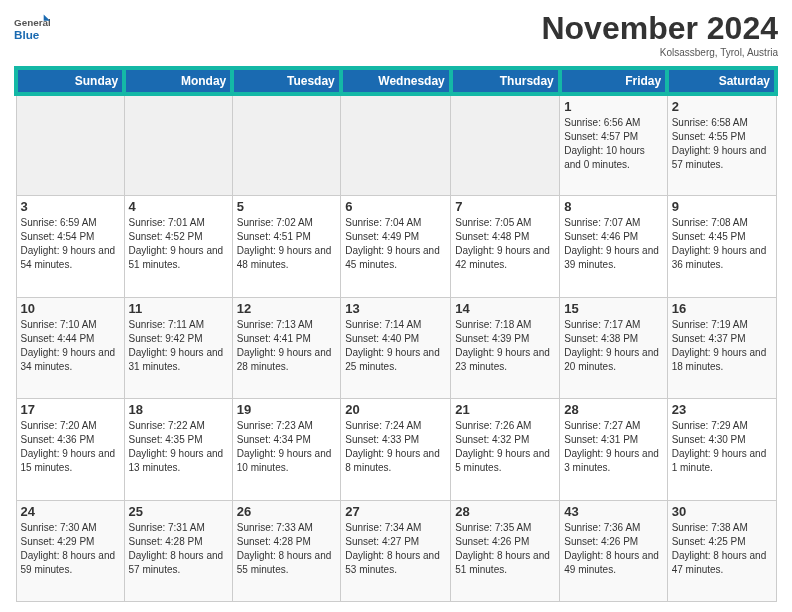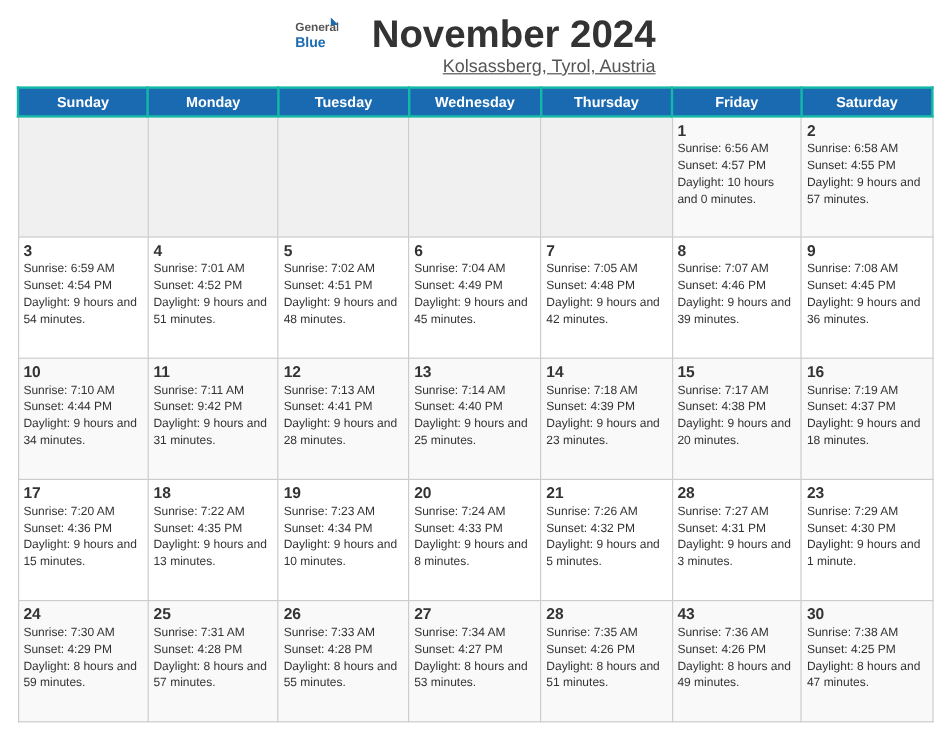--- a/index.html
+++ b/index.html
@@ -12,21 +12,21 @@
     }
     .page {
       width: 792px;
       height: 612px;
       display: flex;
       flex-direction: column;
       padding: 10px 14px 10px 14px;
     }
     .header {
       display: flex;
-      justify-content: center;
+      justify-content: space-between;
       align-items: flex-start;
       margin-bottom: 8px;
     }
     .logo {
       display: flex;
       align-items: center;
       gap: 4px;
     }
     .logo-icon {
       width: 36px;
@@ -35,37 +35,36 @@
     .title-block {
       text-align: right;
       margin-left: 28px;
     }
     .month-title {
       font-size: 32px;
       font-weight: bold;
       color: #333;
     }
     .location {
-      font-size: 15px;
+      font-size: 10px;
       color: #555;
-      text-decoration: underline;
     }
     .calendar {
       width: 100%;
       border-collapse: collapse;
       flex: 1;
     }
     .calendar thead th {
       background: #1a6ab1;
       color: #fff;
       font-size: 12px;
       font-weight: bold;
       padding: 4px 4px;
-      text-align: center;
-      border: 2px solid #14b8a6;
+      text-align: right;
+      border: 4px solid #14b8a6;
     }
     .calendar tbody td {
       border: 1px solid #ccc;
       vertical-align: top;
       padding: 3px 4px;
       font-size: 10px;
       color: #333;
       width: 113px;
       height: 82px;
       background: #fff;

